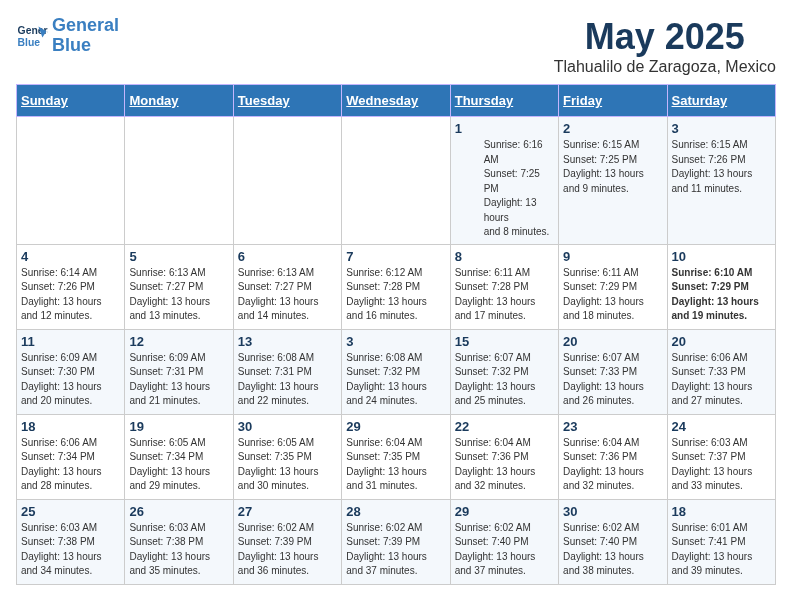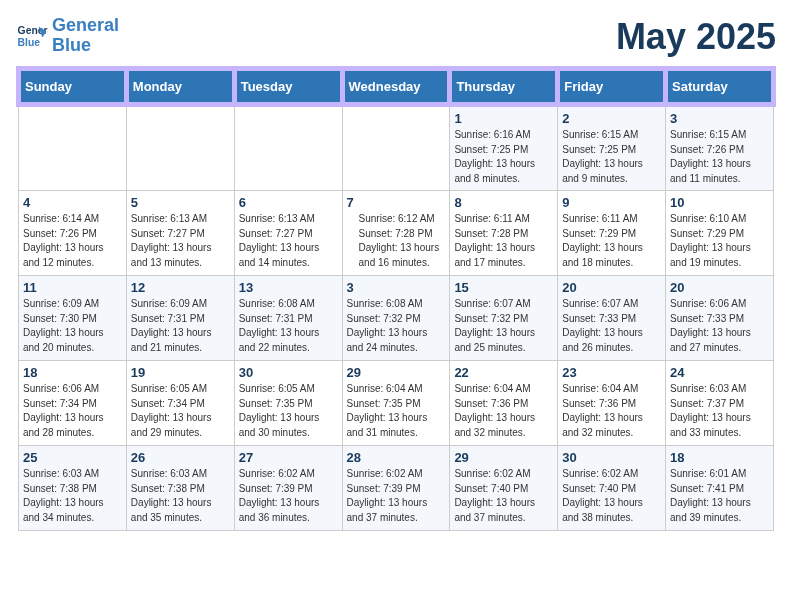--- a/index.html
+++ b/index.html
@@ -51,21 +51,22 @@
       border-collapse: collapse;
       table-layout: fixed;
     }
     thead th {
       background-color: #2e75b6;
       color: #fff;
       font-size: 13px;
       font-weight: bold;
       padding: 8px 4px;
       text-align: left;
-      border: 5px solid #c4b5fd;
+      border: 1px solid #c4b5fd;
+      text-decoration: underline;
     }
     tbody td {
       vertical-align: top;
       border: 1px solid #ccc;
       padding: 4px;
       font-size: 10.5px;
       color: #222;
       height: 85px;
       background: #fff;
     }
@@ -100,20 +101,21 @@
     </svg>
     <div>
       <div class="logo-text">
         <span>General</span><br>
         <span style="color:#3a7fc1">Blue</span>
       </div>
     </div>
   </div>
   <div class="title-area">
     <div class="month-title">May 2025</div>
+    <div class="location-title">Tlahualilo de Zaragoza, Mexico</div>
   </div>
 </div>
 
 <table>
   <thead>
     <tr id="header-row">
         <th>Sunday</th>
         <th>Monday</th>
         <th>Tuesday</th>
         <th>Wednesday</th>
@@ -123,21 +125,21 @@
       </tr>
   </thead>
   <tbody id="calendar-body">
   <tr>
         <td class="empty"></td>
         <td class="empty"></td>
         <td class="empty"></td>
         <td class="empty"></td>
         <td>
           <span class="day-num">1</span>
-          <div class="day-info" style="white-space: pre-line;">Sunrise: 6:16 AM
+          <div class="day-info" style="white-space: pre-line; margin-left: 29px;">Sunrise: 6:16 AM
 Sunset: 7:25 PM
 Daylight: 13 hours
 and 8 minutes.</div>
         </td>
         <td>
           <span class="day-num">2</span>
           <div class="day-info" style="white-space: pre-line;">Sunrise: 6:15 AM
 Sunset: 7:25 PM
 Daylight: 13 hours
 and 9 minutes.</div>
@@ -167,42 +169,42 @@
         </td>
         <td>
           <span class="day-num">6</span>
           <div class="day-info" style="white-space: pre-line;">Sunrise: 6:13 AM
 Sunset: 7:27 PM
 Daylight: 13 hours
 and 14 minutes.</div>
         </td>
         <td>
           <span class="day-num">7</span>
-          <div class="day-info" style="white-space: pre-line; margin-left: 12px;">Sunrise: 6:12 AM
+          <div class="day-info" style="white-space: pre-line;">Sunrise: 6:12 AM
 Sunset: 7:28 PM
 Daylight: 13 hours
 and 16 minutes.</div>
         </td>
         <td>
           <span class="day-num">8</span>
           <div class="day-info" style="white-space: pre-line;">Sunrise: 6:11 AM
 Sunset: 7:28 PM
 Daylight: 13 hours
 and 17 minutes.</div>
         </td>
         <td>
           <span class="day-num">9</span>
           <div class="day-info" style="white-space: pre-line;">Sunrise: 6:11 AM
 Sunset: 7:29 PM
 Daylight: 13 hours
 and 18 minutes.</div>
         </td>
         <td>
           <span class="day-num">10</span>
-          <div class="day-info" style="white-space: pre-line;">Sunrise: 6:10 AM
+          <div class="day-info" style="white-space: pre-line; font-weight: bold;">Sunrise: 6:10 AM
 Sunset: 7:29 PM
 Daylight: 13 hours
 and 19 minutes.</div>
         </td>
       </tr>
       <tr>
         <td>
           <span class="day-num">11</span>
           <div class="day-info" style="white-space: pre-line;">Sunrise: 6:09 AM
 Sunset: 7:30 PM

